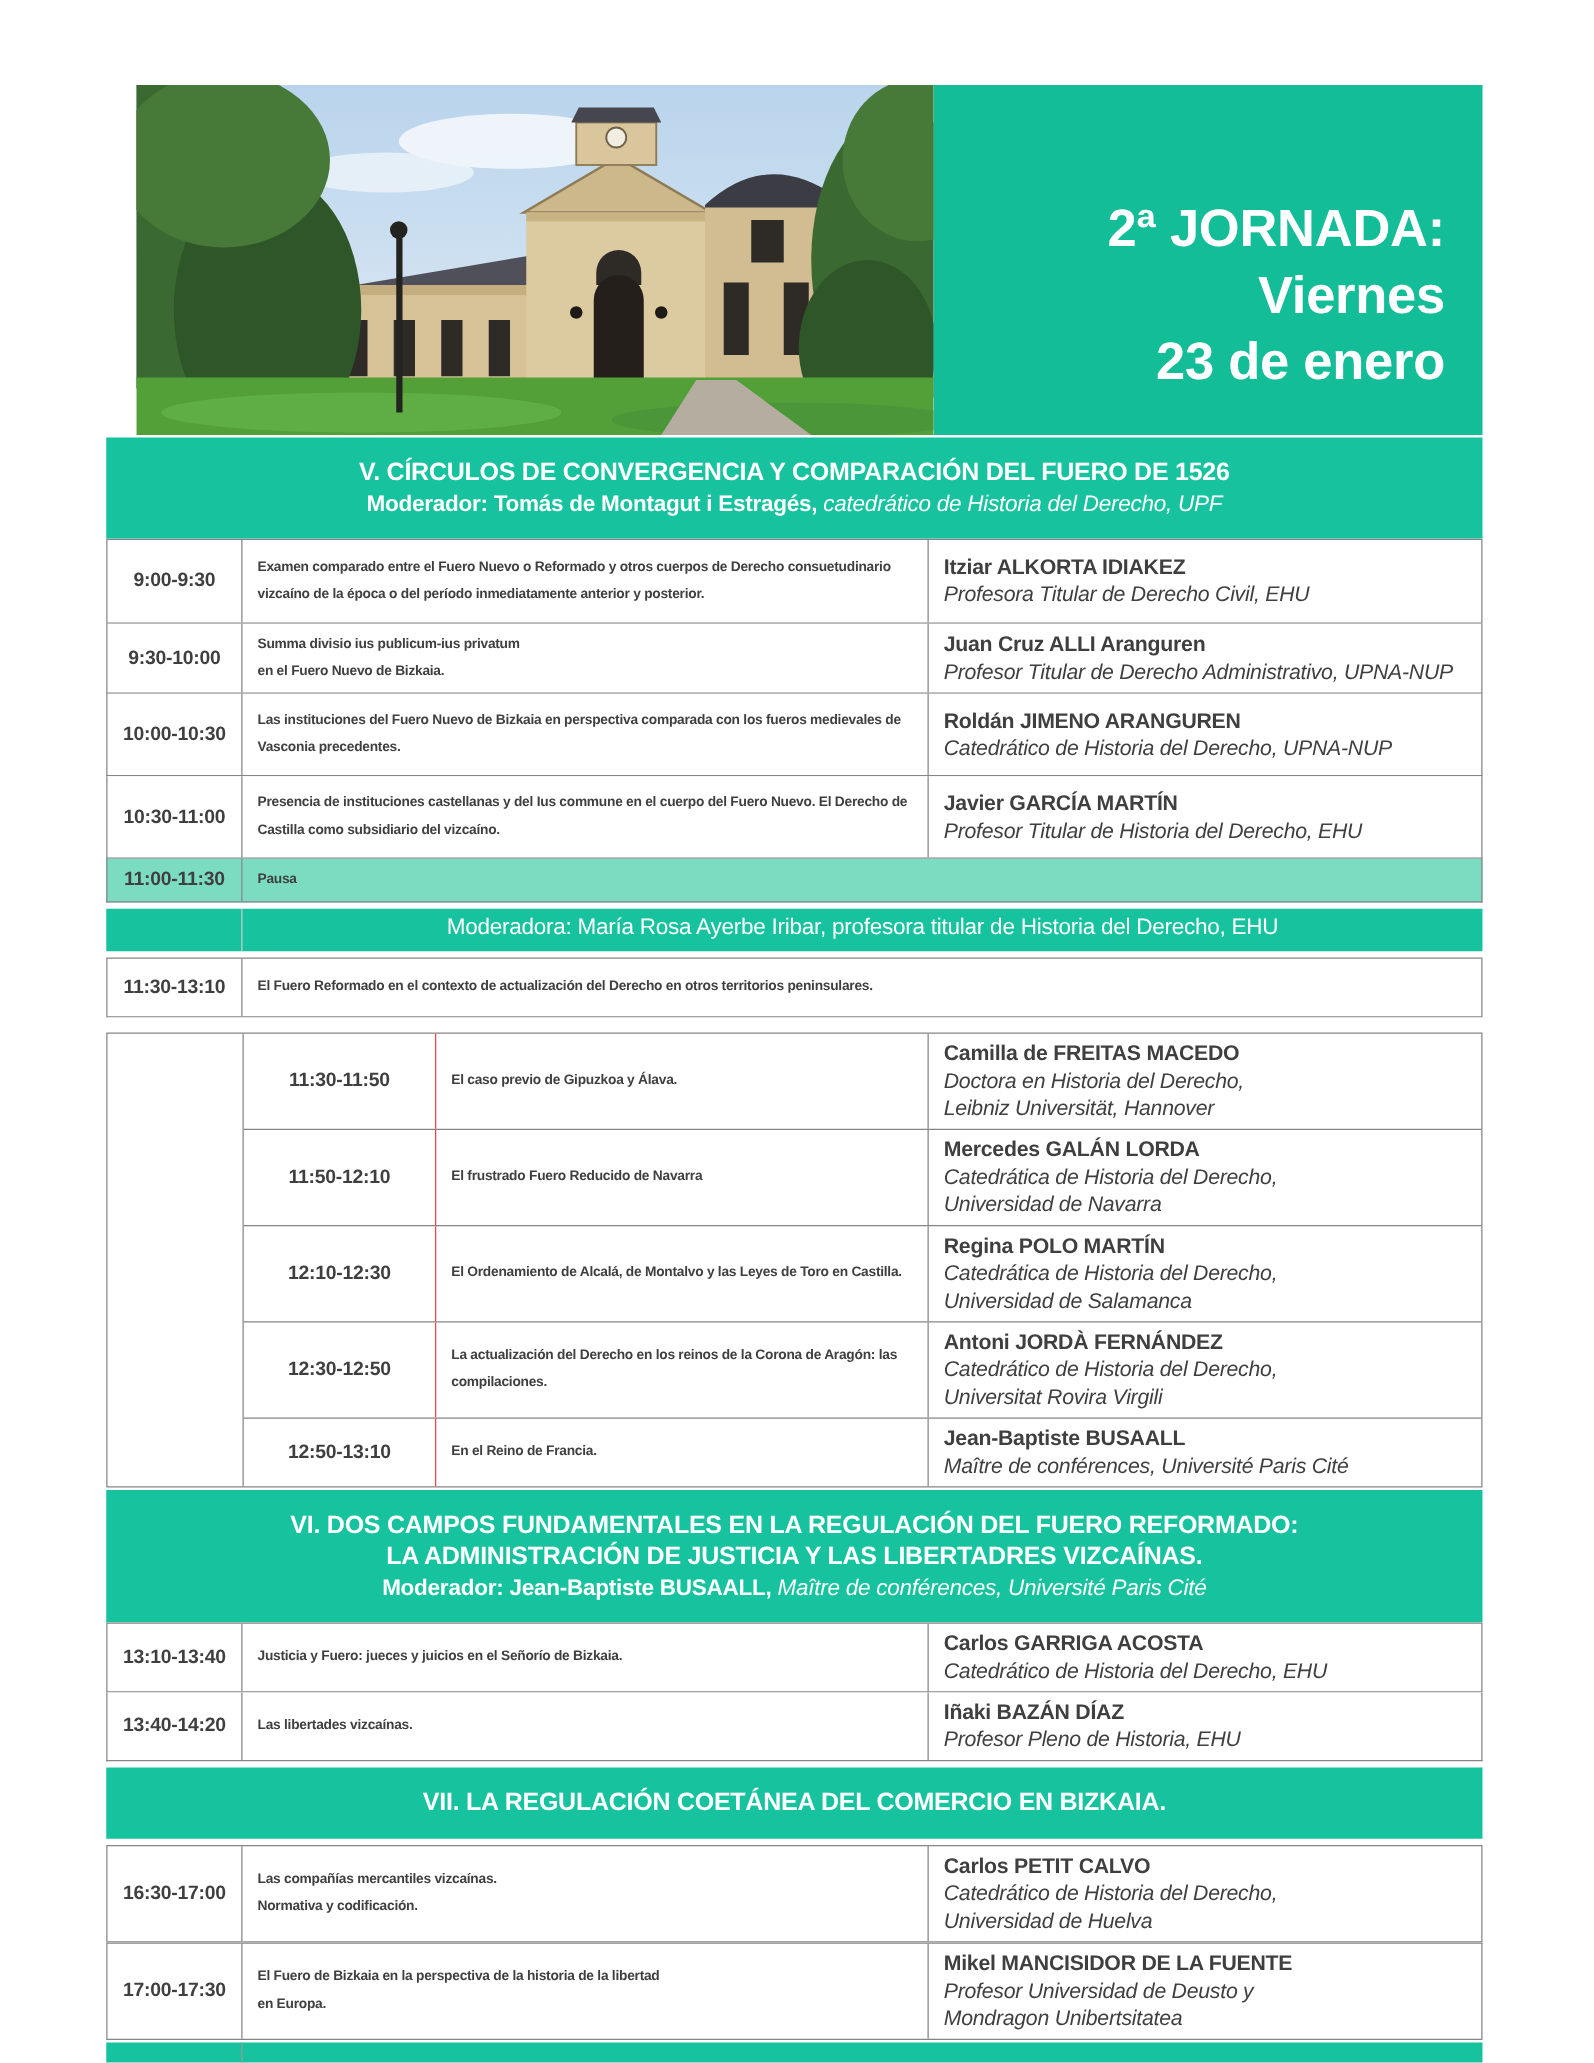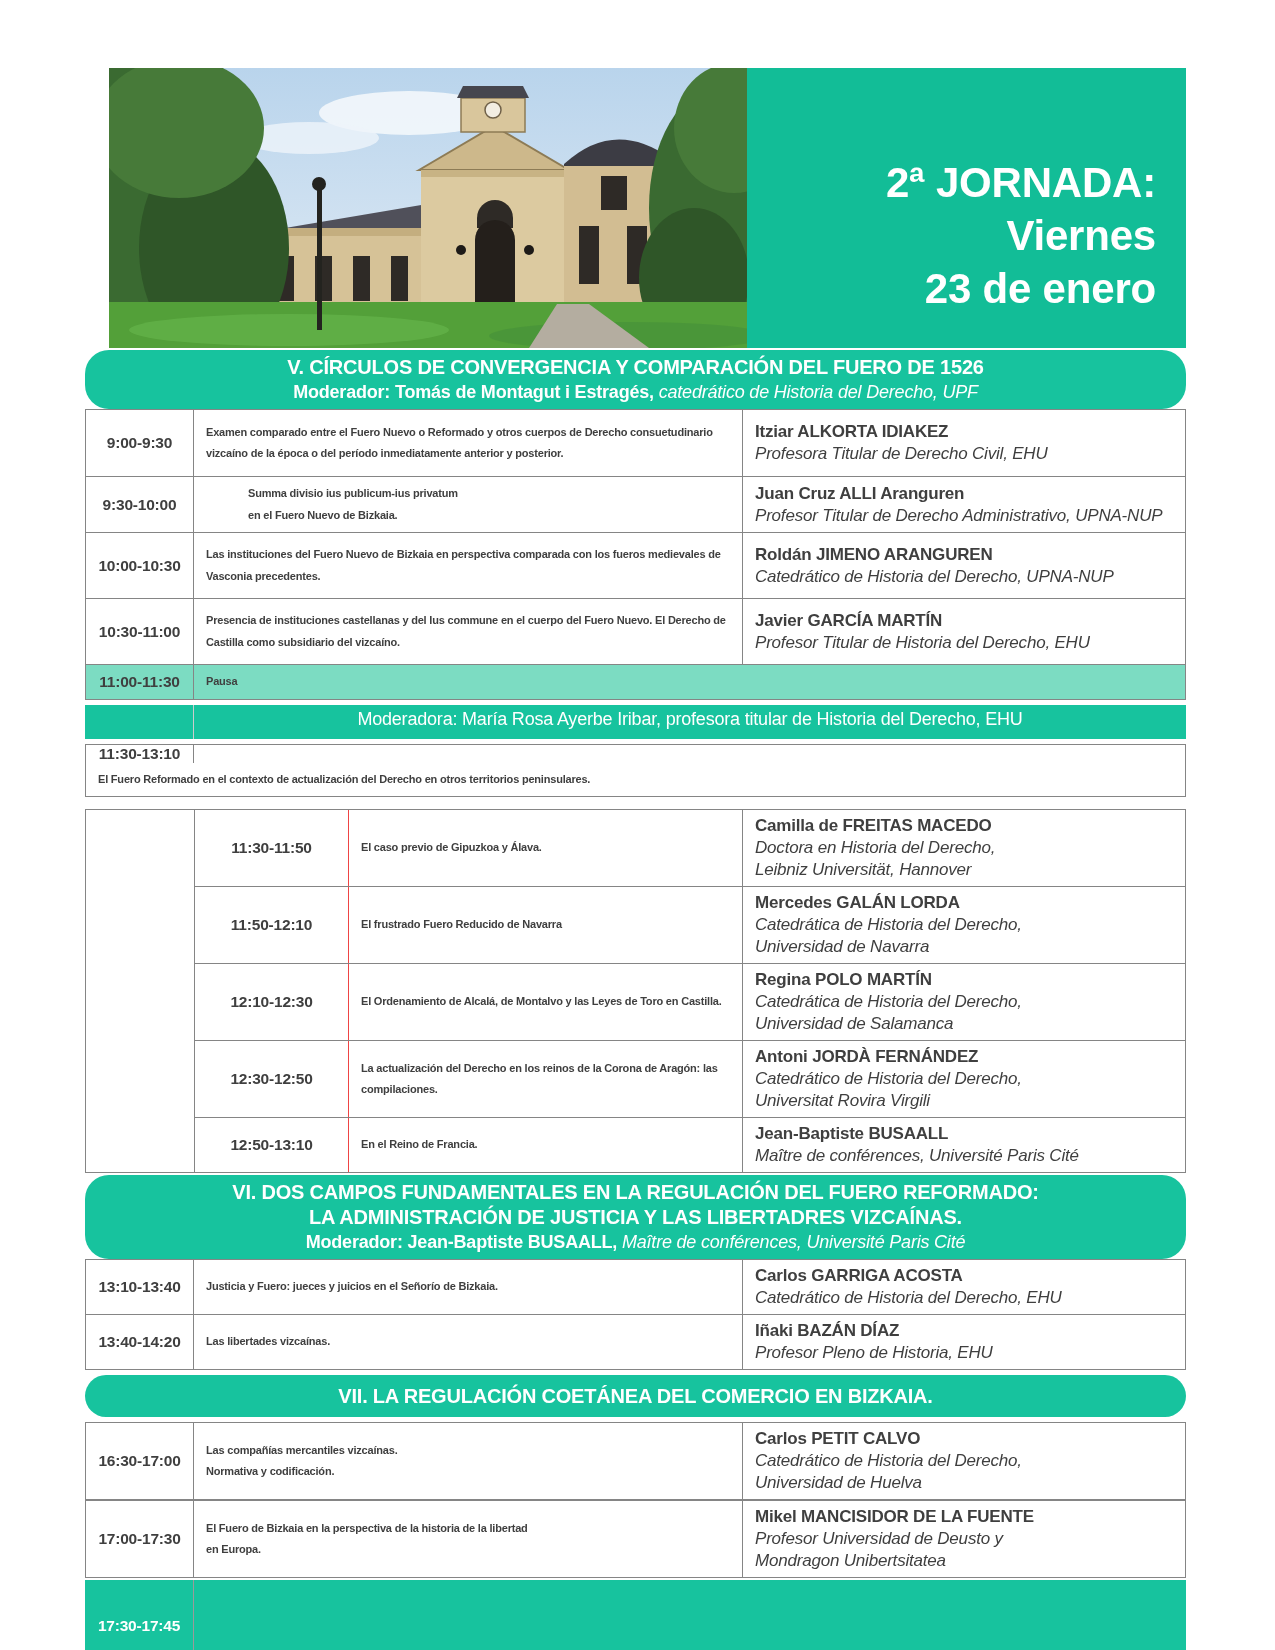--- a/index.html
+++ b/index.html
@@ -16,21 +16,21 @@
   .banner .teal{
     flex:1;display:flex;flex-direction:column;justify-content:center;
     align-items:flex-end;padding-right:30px;box-sizing:border-box;
     font-weight:bold;font-size:42px;line-height:53px;color:#ffffff;
     padding-top:55px;
   }
 
   
   .band{
     color:#ffffff;text-align:center;
-    padding:5px 8px;box-sizing:border-box;border-radius:24px;
+    padding:16px 8px;box-sizing:border-box;
   }
   .band .l1{font-weight:bold;font-size:20px;line-height:25px;}
   .band .l2{font-size:18px;line-height:24px;}
   .band .b{font-weight:bold;}
   .band .i{font-style:italic;}
 
   
   .trow{
     display:flex;box-sizing:border-box;
     border-left:1px solid #858585;border-right:1px solid #858585;
@@ -174,21 +174,21 @@
   <div class="trow first" style="min-height:68px;">
     <div class="c-time">9:00-9:30</div>
     <div class="c-main">
         <div class="title">Examen comparado entre el Fuero Nuevo o Reformado y otros cuerpos de Derecho consuetudinario vizcaíno de la época o del período inmediatamente anterior y posterior.</div>
       </div>
     <div class="c-speaker">
         <div class="sname">Itziar ALKORTA IDIAKEZ</div>
         <div class="srole">Profesora Titular de Derecho Civil, EHU</div>
       </div>
   </div>
-  <div class="trow" style="min-height:54px;gap:42px;">
+  <div class="trow" style="min-height:54px;">
     <div class="c-time">9:30-10:00</div>
     <div class="c-main">
         <div class="title">Summa divisio ius publicum-ius privatum
 en el Fuero Nuevo de Bizkaia.</div>
       </div>
     <div class="c-speaker">
         <div class="sname">Juan Cruz ALLI Aranguren</div>
         <div class="srole">Profesor Titular de Derecho Administrativo, UPNA-NUP</div>
       </div>
   </div>
@@ -218,21 +218,21 @@
     <div class="c-main">
         <div class="title">Pausa</div>
       </div>
   </div>
 
   <div class="modband" style="background:#17c39e;min-height:34px;margin:5px 0;">
     <div class="mtime"></div>
     <div class="mtxt"><span class="b">Moderadora: María Rosa Ayerbe Iribar,</span><span class="i"> profesora titular de Historia del Derecho, EHU</span></div>
   </div>
 
-  <div class="trow first" style="min-height:48px;flex-direction:column;">
+  <div class="trow first" style="min-height:48px;">
     <div class="c-time">11:30-13:10</div>
     <div class="c-main">
         <div class="title">El Fuero Reformado en el contexto de actualización del Derecho en otros territorios peninsulares.</div>
       </div>
   </div>
 
   <div class="gap" style="height:12px;"></div>
 
   <div class="subtable">
     <div class="spacercol"></div>

